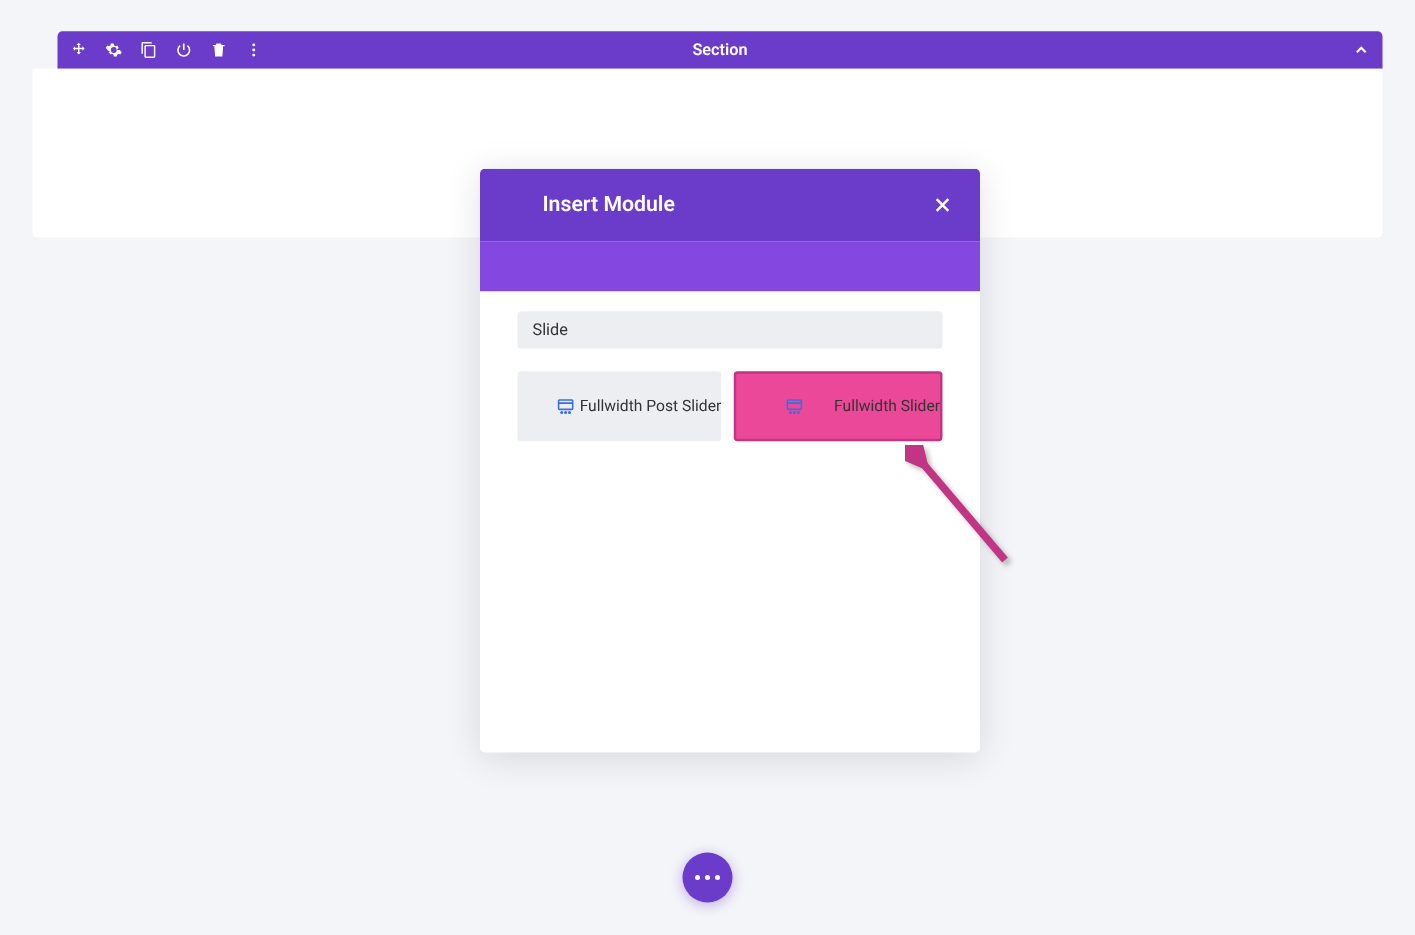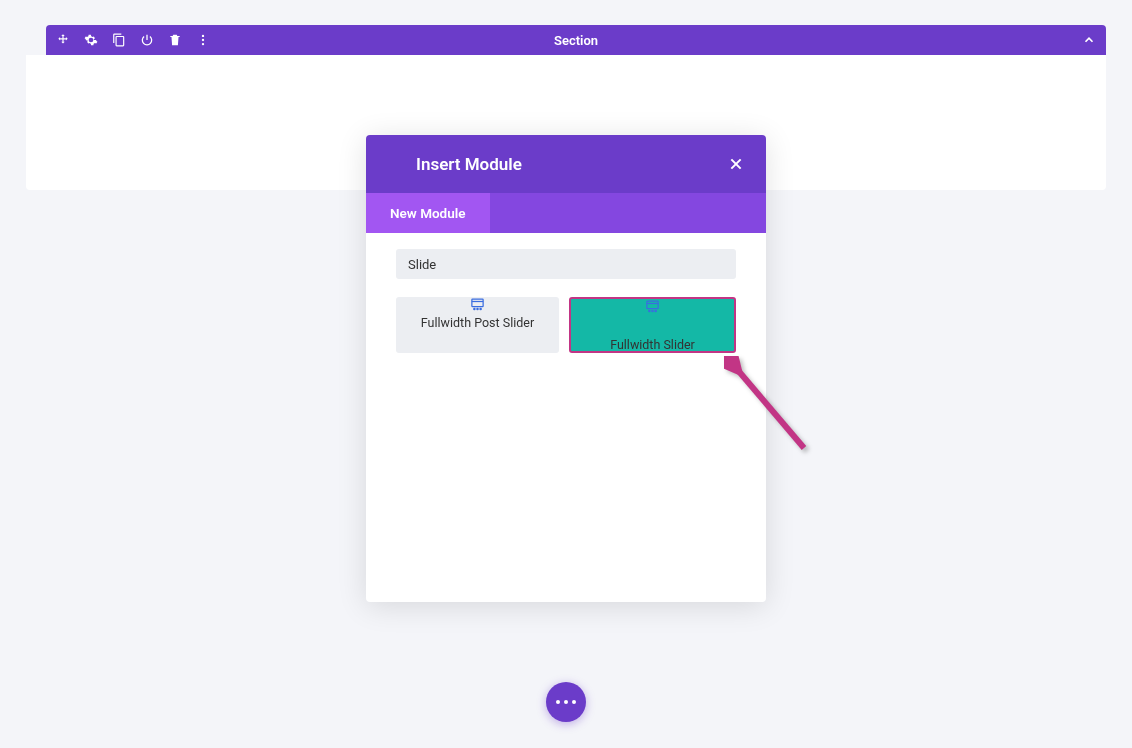--- a/index.html
+++ b/index.html
@@ -76,21 +76,21 @@
     display: flex;
     align-items: center;
     justify-content: center;
     color: #fff;
     cursor: pointer;
     z-index: 5;
   }
 
   .modal {
     position: absolute;
-    left: 366px;
+    left: 384px;
     top: 135px;
     width: 400px;
     height: 467px;
     background: #fff;
     border-radius: 4px;
     box-shadow: 0 4px 30px rgba(0,0,0,0.12);
     overflow: hidden;
     display: flex;
     flex-direction: column;
     z-index: 10;
@@ -153,30 +153,30 @@
     display: flex;
     gap: 10px;
     margin-top: 18px;
   }
   .module-card {
     flex: 1;
     height: 56px;
     background: #eceef2;
     border-radius: 3px;
     display: flex;
-    flex-direction: column;
-    align-items: center;
-    justify-content: flex-start;
+    flex-direction: row;
+    align-items: center;
+    justify-content: flex-end;
     gap: 4px;
     cursor: pointer;
     font-size: 12.5px;
     color: #333;
   }
   .module-card.highlighted {
-    background: #14b8a6;
+    background: #ec4899;
     border: 2.5px solid #c23585;
     gap: 24px;
   }
   .module-icon {
     color: #3a6de0;
     display: inline-flex;
   }
   .module-icon svg { width: 15px; height: 14px; }
 
   .arrow-annotation {
@@ -269,21 +269,20 @@
 <div class="modal">
   <div class="modal-header">
     <div class="modal-title">Insert Module</div>
     <span class="modal-close">
       <svg width="16" height="16" viewBox="0 0 24 24" fill="none" stroke="currentColor" stroke-width="3">
           <path d="M5 5l14 14M19 5L5 19"></path>
         </svg>
     </span>
   </div>
   <div class="modal-tabs">
-    <div class="modal-tab active">New Module</div>
   </div>
   <div class="modal-body">
     <input class="search-box" type="text" value="Slide" style="">
     <div class="module-grid">
       <div class="module-card">
         <span class="module-icon">
           <svg viewBox="0 0 24 20" fill="none" stroke="currentColor" stroke-width="2">
               <rect x="3" y="2" width="18" height="12" rx="1" fill="none"></rect>
               <line x1="3" y1="6" x2="21" y2="6"></line>
               <circle cx="7" cy="18" r="1" fill="currentColor"></circle>

